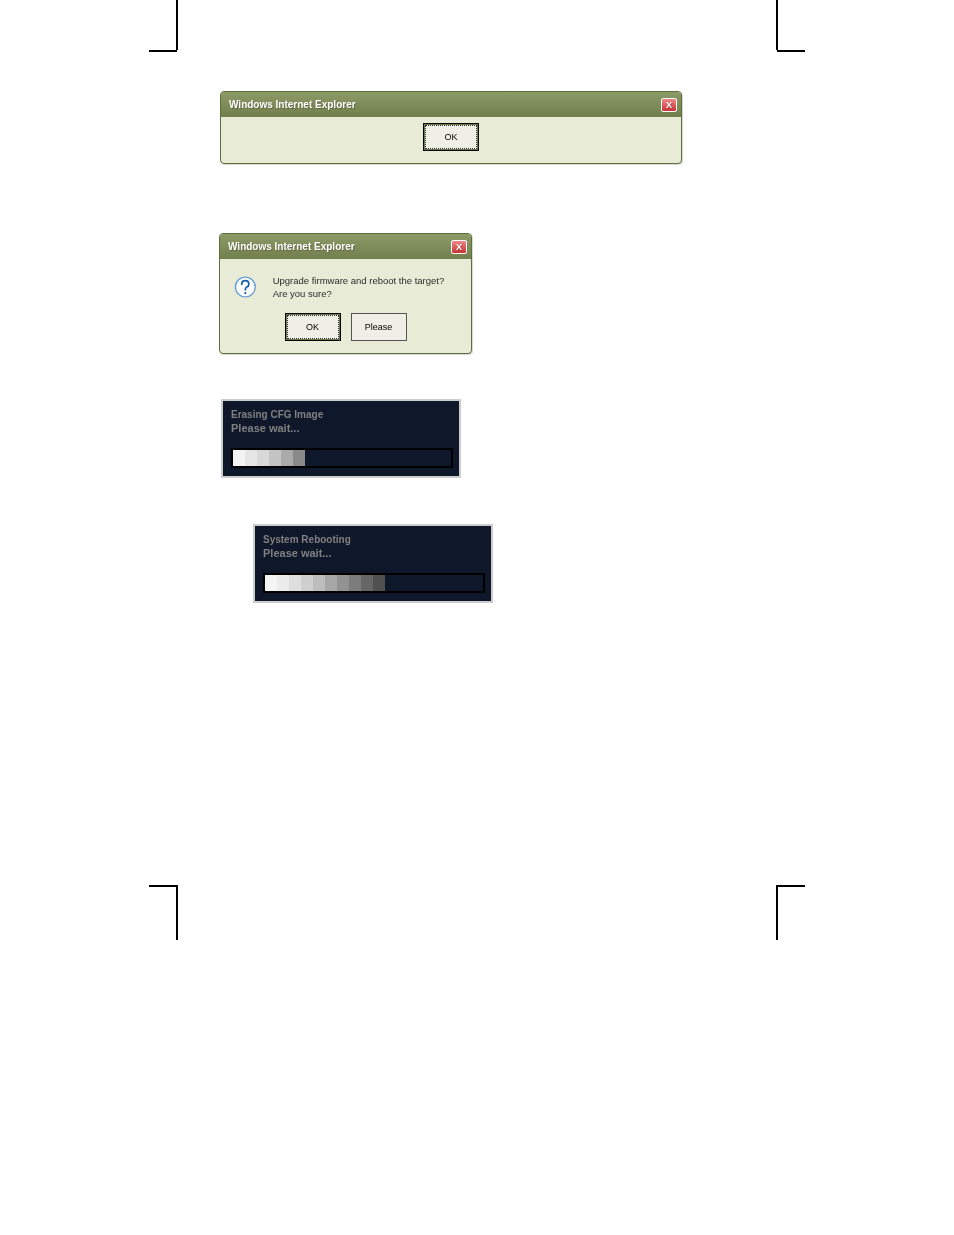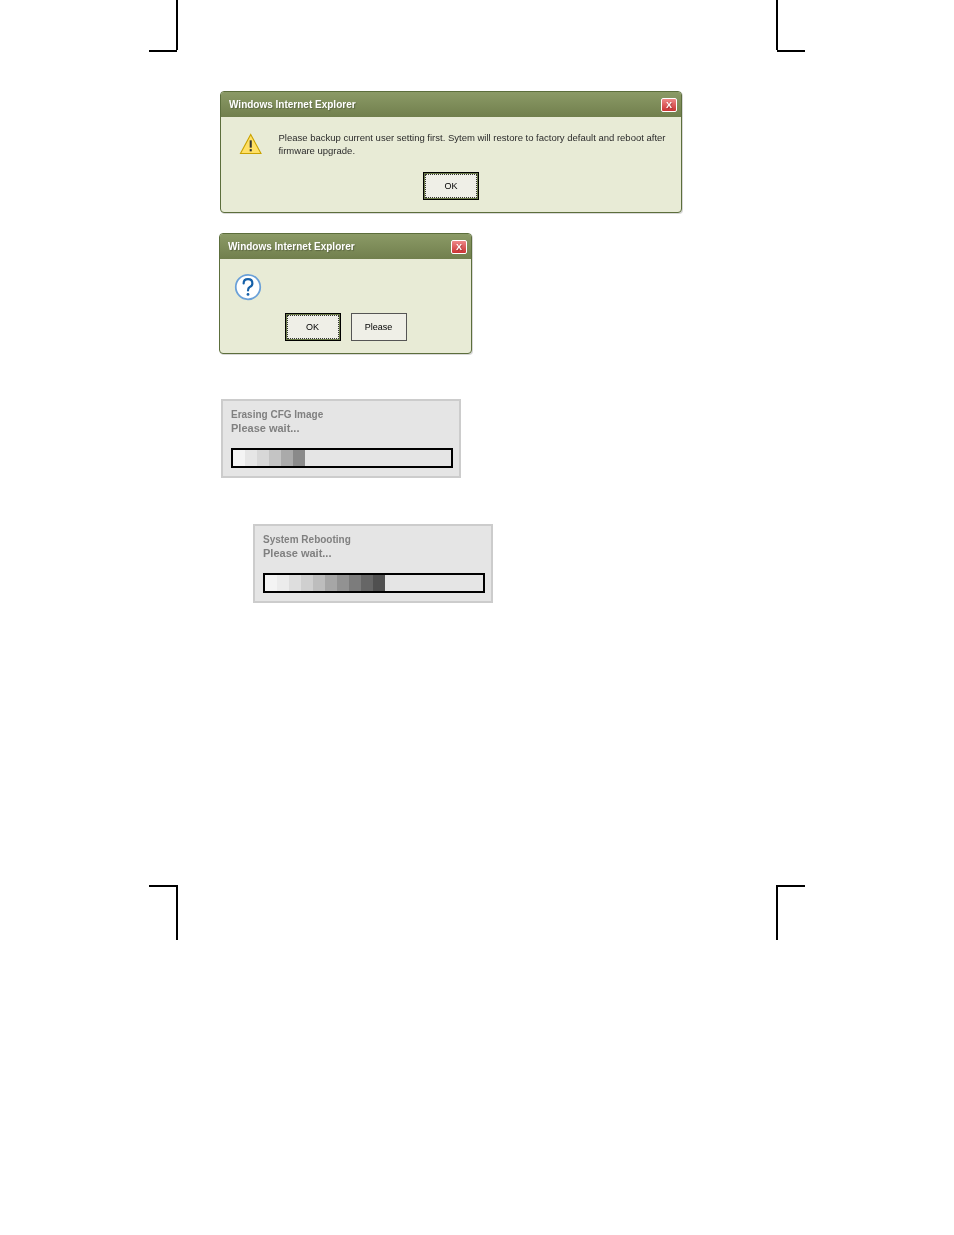--- a/index.html
+++ b/index.html
@@ -88,21 +88,21 @@
     .q-icon {
       width: 28px; height:28px;
     }
 
     
     .ppanel {
       position:absolute;
       left: 221px;
       width: 240px;
       border: 2px solid #ccc;
-      background:#e5e5e5;
+      background:#0f172a;
       padding: 8px;
     }
     .pp1 { top: 399px; }
     .pp2 { top: 524px; margin-left: 32px; }
     .pp-title { font-size: 10px; font-weight: bold; color:#808080; }
     .pp-sub { font-size: 11px; font-weight: bold; color:#808080; margin-top: 2px; }
     .pp-bar {
       margin-top: 14px;
       width: 222px;
       height: 20px;
@@ -123,46 +123,39 @@
 <div class="crop-mark c-br-h"></div>
 <div class="crop-mark c-br-v"></div>
 
 <div class="dialog1">
   <div class="titlebar">
     <span>Windows Internet Explorer</span>
     <div class="close-btn">
       <span>X</span>
     </div>
   </div>
-  <div class="dlg-body">
-    <svg class="warn-icon" viewBox="0 0 32 30">
-      <polygon points="16,2 30,28 2,28" fill="#ffe066" stroke="#caa200" stroke-width="1.5"></polygon>
-      <rect x="14.6" y="10" width="2.8" height="10" fill="#333"></rect>
-      <rect x="14.6" y="22" width="2.8" height="3" fill="#333"></rect>
-    </svg>
-    <div class="msg-text">Please backup current user setting first. Sytem will restore to factory default and reboot after firmware upgrade.</div>
-  </div>
   <div class="dlg-btns">
     <button class="winbtn default">OK</button>
   </div>
 </div>
 
 <div class="dialog2">
   <div class="titlebar">
     <span>Windows Internet Explorer</span>
     <div class="close-btn">
       <span>X</span>
     </div>
   </div>
   <div class="dlg-body" style="padding:14px 10px 6px 14px;">
     <svg class="q-icon" viewBox="0 0 32 32">
       <circle cx="16" cy="16" r="14" fill="#fff" stroke="#6aa0d8" stroke-width="2"></circle>
       <path d="M11 12 q0 -5 5 -5 q5 0 5 5 q0 3 -3 4 q-2 1 -2 4" fill="none" stroke="#1560a8" stroke-width="2.5" stroke-linecap="round"></path>
       <circle cx="16" cy="24.5" r="1.6" fill="#1560a8"></circle>
     </svg>
+    <div class="msg-text">Upgrade firmware and reboot the target? Are you sure?</div>
   </div>
   <div class="dlg-btns">
     <button class="winbtn default">OK</button>
     <button class="winbtn">Please</button>
   </div>
 </div>
 
 <div class="ppanel pp1">
   <div class="pp-title">Erasing CFG Image</div>
   <div class="pp-sub">Please wait...</div>

